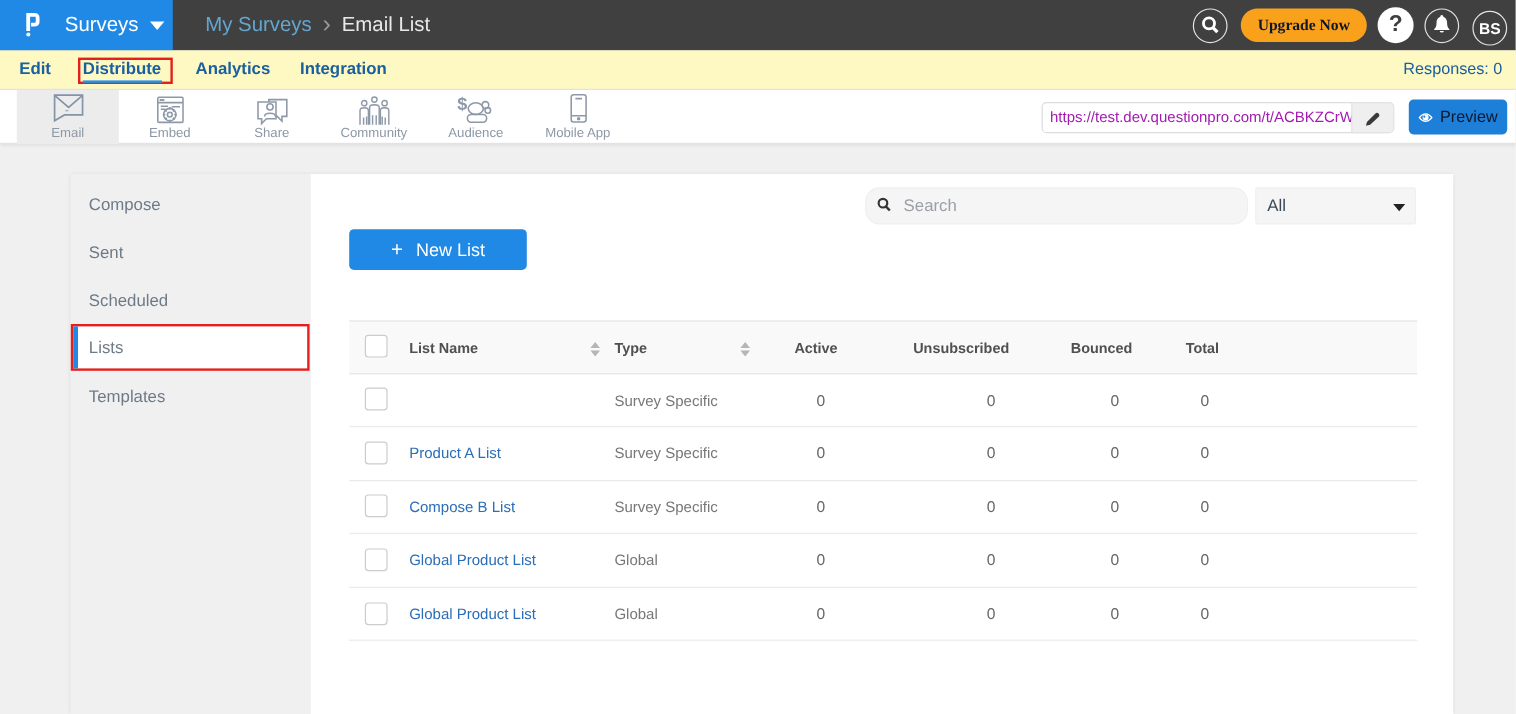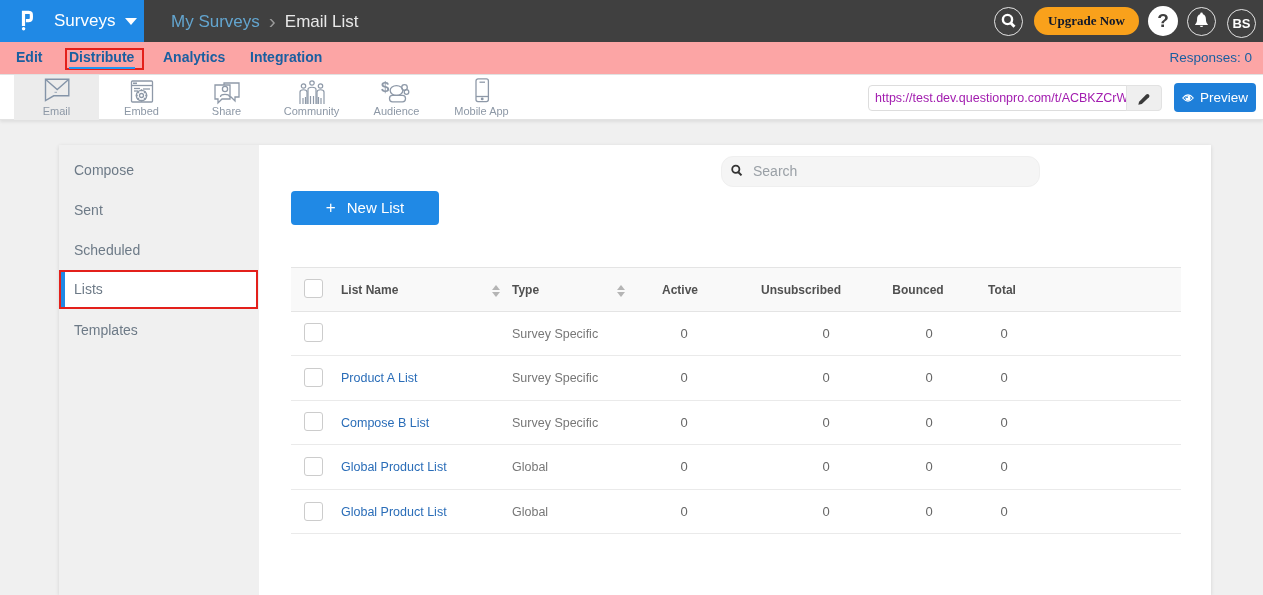--- a/index.html
+++ b/index.html
@@ -12,42 +12,42 @@
 #crumb { position:absolute; left:171px; top:0; height:42px; line-height:42px; font-size:17px; }
 #crumb .a { color:#63a5cf; }
 #crumb .sep { color:#9a9a9a; font-size:21px; margin:0 9px; vertical-align:-1px; }
 #crumb .b { color:#e8e8e8; }
 .circ { position:absolute; border-radius:50%; }
 #srch-circ { left:994px; top:7px; width:29px; height:29px; border:1px solid rgba(255,255,255,.85); }
 #upg { position:absolute; left:1034px; top:7px; width:105px; height:28px; background:#f9a11b; border-radius:14px; color:#0f172a; font-size:13px; font-weight:bold; text-align:center; line-height:28px;font-family:Liberation Serif, serif; }
 #help { left:1148px; top:6px; width:30px; height:30px; background:#fff; color:#3f3f3f; font-weight:bold; font-size:19px; text-align:center; line-height:30px; }
 #bell { left:1187px; top:7px; width:29px; height:29px; border:1px solid rgba(255,255,255,.85); }
 #bs { left:1227px; top:9px; width:29px; height:29px; border:1px solid rgba(255,255,255,.85); color:#fff; font-weight:bold; font-size:13px; text-align:center; line-height:28px; }
-#navbar { position:absolute; left:0; top:42px; width:1263px; height:33px; background:#fca5a5; border-bottom:1px solid #e2e2e2; }
+#navbar { position:absolute; left:0; top:42px; width:1263px; height:33px; background:#fef9c3; border-bottom:1px solid #e2e2e2; }
 .nav-it { position:absolute; top:0; height:33px; line-height:31px; color:#1a5fa0; font-size:14px; font-weight:bold; }
 #nav-edit { left:16px; }
 #nav-dist { left:69px; }
 #dist-ul { position:absolute; left:69px; top:24.5px; width:66px; height:2px; background:#2196f3; }
 #dist-box { position:absolute; left:65px; top:5.5px; width:79px; height:22px; border:2px solid #e3201b; }
 #nav-ana { left:163px; }
 #nav-int { left:250px; }
 #resp { position:absolute; right:11px; top:0; height:33px; line-height:32px; color:#1a5fa0; font-size:13.5px; }
 #toolbar { position:absolute; left:0; top:75px; width:1263px; height:45px; background:#fff; border-bottom:1px solid #e3e3e3; box-shadow:0 2px 3px rgba(0,0,0,.08); }
 .tool { position:absolute; top:0; height:45px; text-align:center; }
 .tool .lbl { position:absolute; left:0; right:0; bottom:3px; font-size:11px; color:#8d98a6; }
 .tool svg { position:absolute; top:3px; left:50%; transform:translateX(-50%); }
 #t-email { left:14px; width:85px; background:#ececec; }
 #t-embed { left:99px; width:85px; }
 #t-share { left:184px; width:85px; }
 #t-comm { left:269px; width:85px; }
 #t-aud { left:354px; width:85px; }
 #t-mob { left:439px; width:85px; }
 #urlbox { position:absolute; left:868px; top:10px; width:293px; height:26px; background:#fff; border:1px solid #ddd; border-radius:4px; font-size:12.5px; color:#a21caf; line-height:25px; padding-left:6px; white-space:nowrap; overflow:hidden; }
 #pencil { position:absolute; left:1126px; top:10px; width:36px; height:26px; background:#efefef; border:1px solid #e2e2e2; border-radius:0 4px 4px 0; text-align:center; }
-#preview { position:absolute; left:1174px; top:8px; width:82px; height:29px; background:#1e7fd9; border-radius:4px; color:#ffffff; font-size:13.5px; text-align:center; line-height:29px; }
+#preview { position:absolute; left:1174px; top:8px; width:82px; height:29px; background:#1e7fd9; border-radius:4px; color:#0f172a; font-size:13.5px; text-align:center; line-height:29px; }
 #card { position:absolute; left:59px; top:145px; width:1152px; height:450px; background:#fff; box-shadow:0 1px 4px rgba(0,0,0,.12); }
 #sidebar { position:absolute; left:0; top:0; width:200px; height:450px; background:#f0f0f0; }
 .side-it { position:absolute; left:0; width:200px; height:40px; line-height:40px; padding-left:15px; color:#6d7a87; font-size:14px; }
 #lists-it { position:absolute; left:0; top:125px; width:199px; height:39px; background:#fff; border:2px solid #e3201b; line-height:35px; padding-left:13px; color:#6d7a87; font-size:14px; }
 #lists-it .bar { position:absolute; left:0; top:0; bottom:0; width:4px; background:#2089e5; }
 #searchbox { position:absolute; left:662px; top:11px; width:319px; height:31px; background:#f5f5f5; border:1px solid #efefef; border-radius:12px; color:#9aa0a6; font-size:14px; line-height:29px; }
 #allbox { position:absolute; left:987px; top:11px; width:134px; height:31px; background:#f5f5f5; border:1px solid #efefef; border-radius:2px; color:#3c4858; font-size:14px; line-height:29px; }
 #allbox .car { position:absolute; right:8px; top:13px; width:0; height:0; border-left:5px solid transparent; border-right:5px solid transparent; border-top:6px solid #222; }
 #newlist { position:absolute; left:232px; top:46px; width:148px; height:34px; background:#2089e5; border-radius:4px; color:#fff; font-size:15px; text-align:center; line-height:34px; }
 #thead { position:absolute; left:232px; top:122px; width:890px; height:44.5px; background:#f9f9f9; border-top:1px solid #e4e4e4; border-bottom:1px solid #e4e4e4; }
@@ -199,20 +199,21 @@
     <div class="side-it" style="top:45px">Sent</div>
     <div class="side-it" style="top:85px">Scheduled</div>
 
     <div id="lists-it"><span class="bar"></span>Lists</div>
     <div class="side-it" style="top:165px">Templates</div>
   </div>
   <div id="searchbox"><svg width="14" height="14" viewBox="0 0 14 14" style="vertical-align:-2px; margin:0 9px 0 8px">
         <circle cx="5.8" cy="5.3" r="3.6" fill="none" stroke="#333" stroke-width="1.8"></circle>
         <line x1="8.4" y1="8.2" x2="11.5" y2="11.4" stroke="#333" stroke-width="2"></line>
       </svg>Search</div>
+  <div id="allbox"><span style="margin-left:9px">All</span><span class="car"></span></div>
   <div id="newlist"><span style="font-size:17px; margin-right:11px">+</span>New List</div>
   <div id="thead">
     <span class="cb"></span>
     <span class="hcell" style="left:50px">List Name</span>
     <span class="sort" style="left:201px">
         <span class="u"></span>
         <span class="d"></span>
       </span>
     <span class="hcell" style="left:221px">Type</span>
     <span class="sort" style="left:326px">

